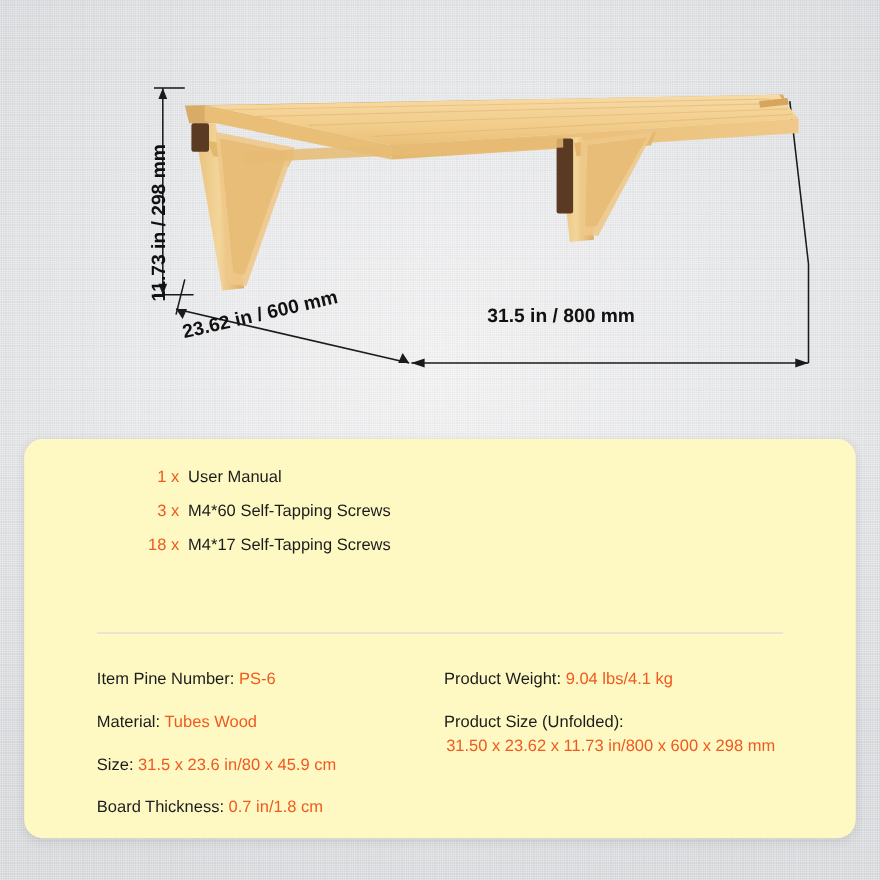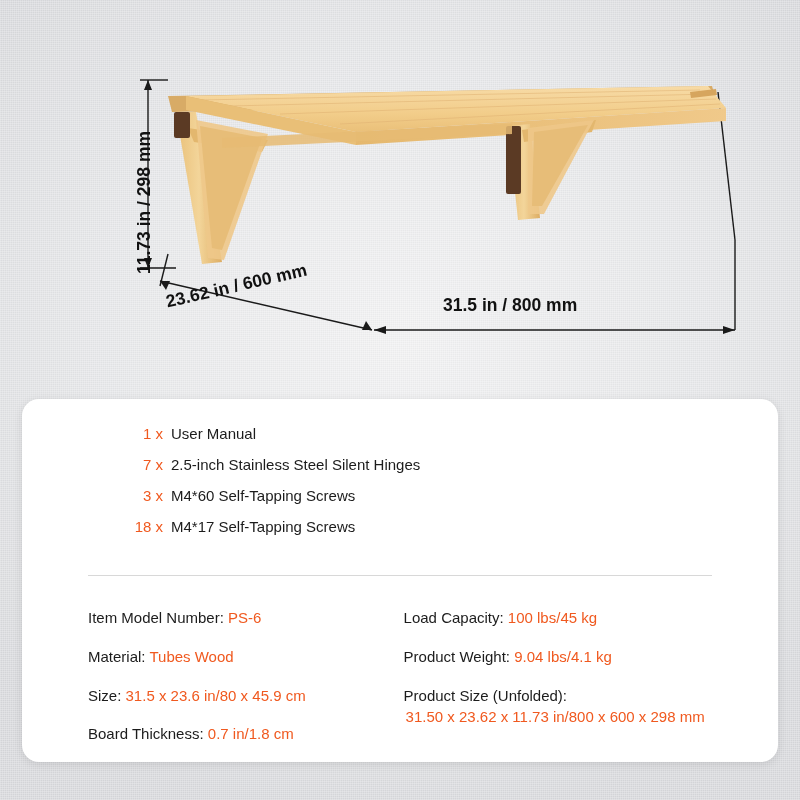--- a/index.html
+++ b/index.html
@@ -57,29 +57,29 @@
     transform-origin: left top;
     position: absolute;
     left: 22px; top: 194px;
   }
   #dim-depth {
     left: 164px; top: 292px;
     transform: rotate(-13deg);
     transform-origin: left top;
   }
   #dim-width {
-    left: 443px; top: 295px;
+    left: 443px; top: 277px;
   }
 
   
   #info-card {
     position: absolute;
     left: 22px; top: 399px;
     width: 756px; height: 363px;
-    background: #ffffff;
+    background: #fef9c3;
     border-radius: 17px;
     box-shadow: 0 2px 10px rgba(0,0,0,.10);
   }
 
   #parts-list {
     padding: 26px 0 0 0;
     margin: 0;
   }
   .part-row {
     display: flex;
@@ -216,61 +216,53 @@
 </div>
 
 <div id="info-card">
 
   <div id="parts-list">
     <div class="part-row">
       <span class="part-qty">1 x</span>
       <span class="part-text">User Manual</span>
     </div>
     <div class="part-row">
-      <span class="part-qty">7 x</span>
-      <span class="part-text">2.5-inch Stainless Steel Silent Hinges</span>
-    </div>
-    <div class="part-row">
       <span class="part-qty">3 x</span>
       <span class="part-text">M4*60 Self-Tapping Screws</span>
     </div>
     <div class="part-row">
       <span class="part-qty">18 x</span>
       <span class="part-text">M4*17 Self-Tapping Screws</span>
     </div>
   </div>
 
   <div class="divider"></div>
 
   <div id="specs">
     <div class="spec-col left">
       <div class="spec-row">
-        <span>Item Model Number:</span>
+        <span>Item Pine Number:</span>
         <span class="spec-value">PS-6</span>
       </div>
       <div class="spec-row">
         <span>Material:</span>
         <span class="spec-value">Tubes Wood</span>
       </div>
       <div class="spec-row">
         <span>Size:</span>
         <span class="spec-value">31.5 x 23.6 in/80 x 45.9 cm</span>
       </div>
       <div class="spec-row">
         <span>Board Thickness:</span>
         <span class="spec-value">0.7 in/1.8 cm</span>
       </div>
     </div>
 
     <div class="spec-col right">
       <div class="spec-row">
-        <span>Load Capacity:</span>
-        <span class="spec-value">100 lbs/45 kg</span>
-      </div>
-      <div class="spec-row">
         <span>Product Weight:</span>
         <span class="spec-value">9.04 lbs/4.1 kg</span>
       </div>
       <div class="spec-row">
         <span>Product Size (Unfolded):</span>
         <span class="spec-value block">31.50 x 23.62 x 11.73 in/800 x 600 x 298 mm</span>
       </div>
     </div>
   </div>
 </div>

